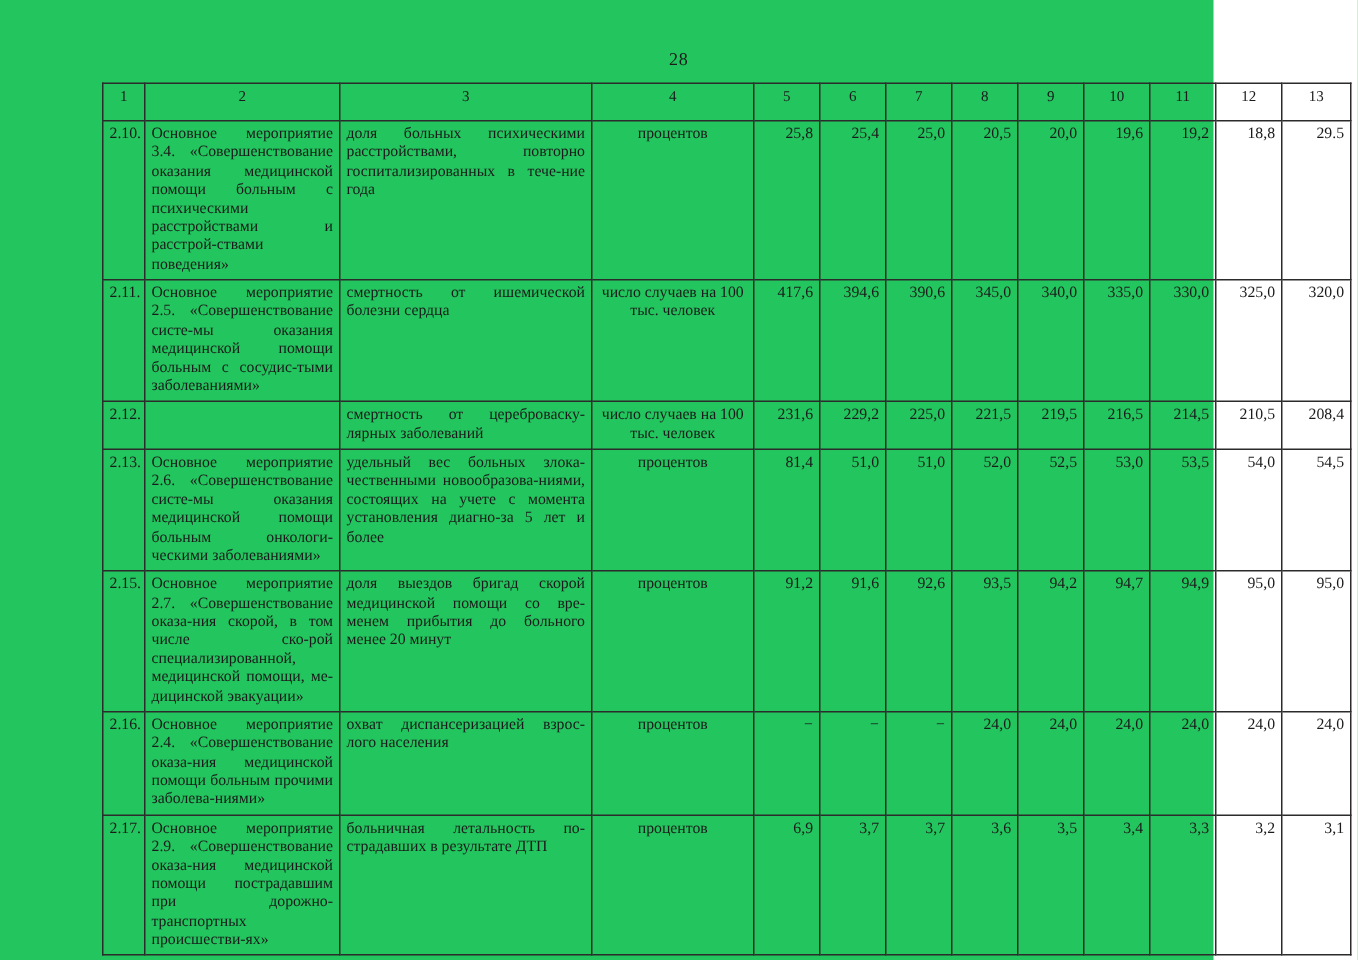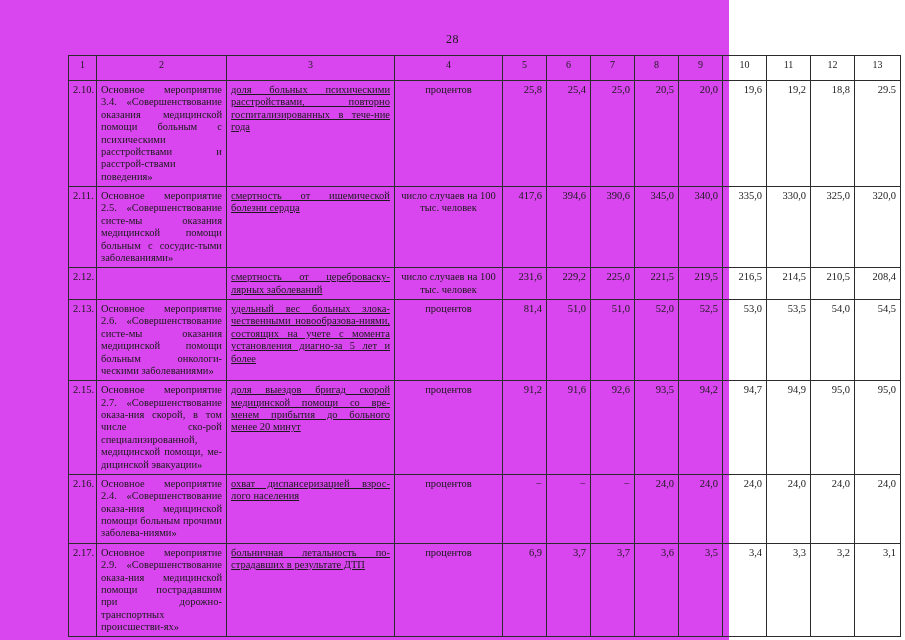--- a/index.html
+++ b/index.html
@@ -11,23 +11,23 @@
     width: 905px;
     height: 640px;
     font-family: "Liberation Serif", serif;
     color: #1b1b1b;
     position: relative;
     overflow: hidden;
   }
   .page {
     position: absolute;
     left: 0; top: 0;
-    width: 729px;
+    width: 809px;
     height: 640px;
-    background: #d946ef;
+    background: #22c55e;
   }
   .page-number {
     position: absolute;
     top: 32px;
     left: 0;
     width: 905px;
     text-align: center;
     font-size: 12px;
     letter-spacing: .5px;
   }
@@ -74,21 +74,20 @@
     padding-left: 4px;
   }
   td.unit {
     text-align: center;
     margin-top: 25px;
   }
   .just {
     text-align: justify;
     text-justify: inter-word;
     hyphens: manual;
-    text-decoration: underline;
   }
   .evt {
     text-align: justify;
   }
   .nowrapdash { text-align: right; padding-right: 14px; }
 </style>
 </head>
 <body>
 
 <div class="page">

